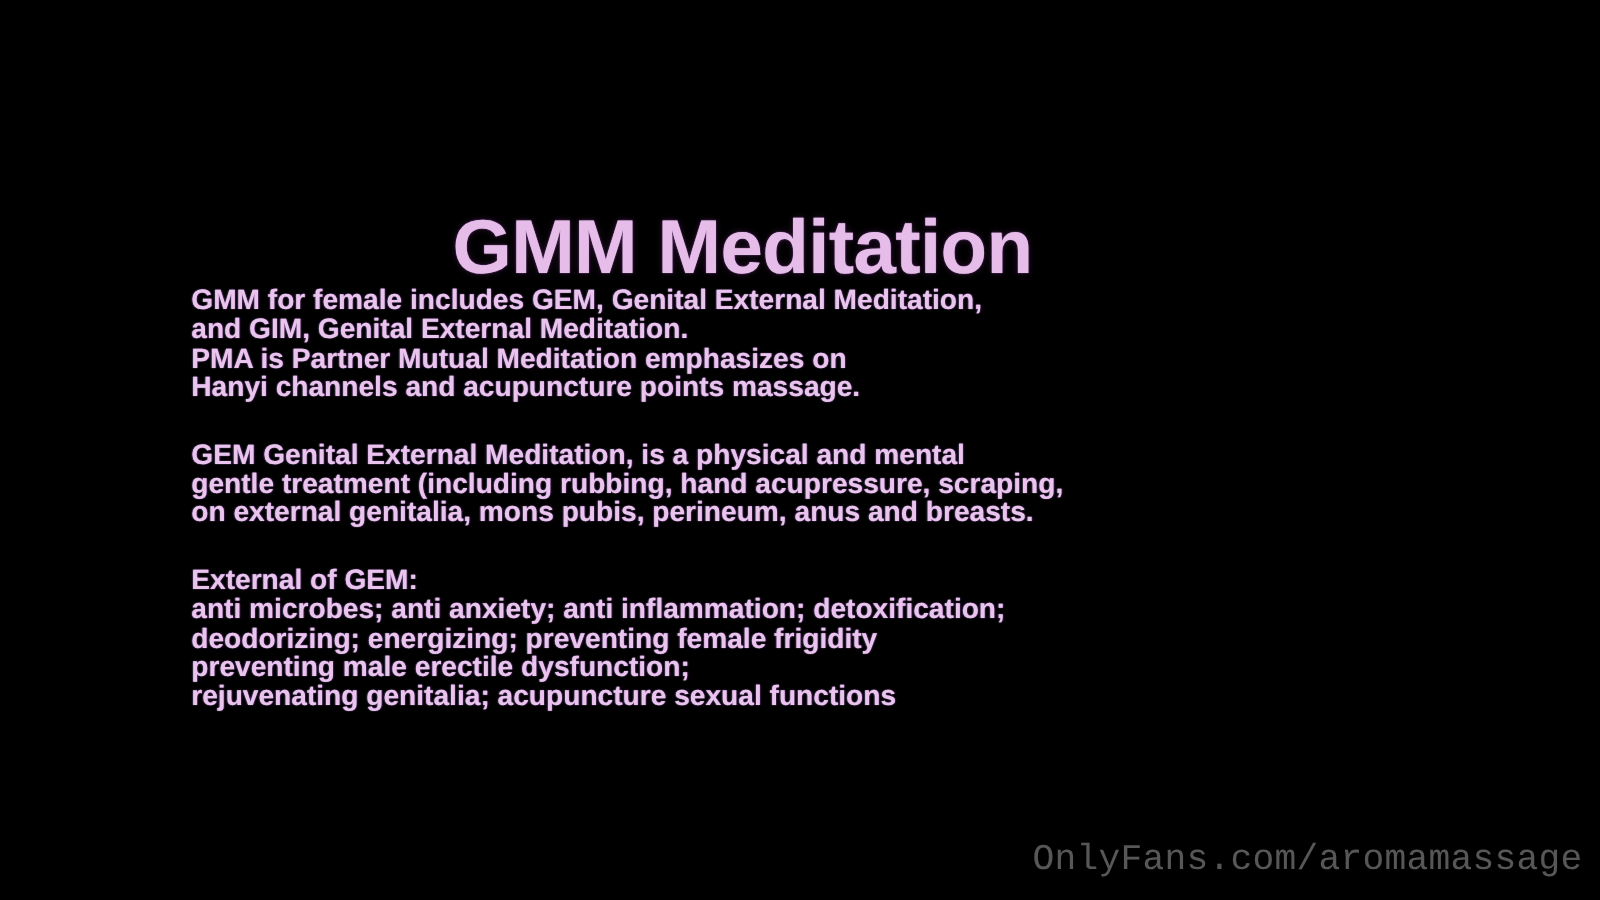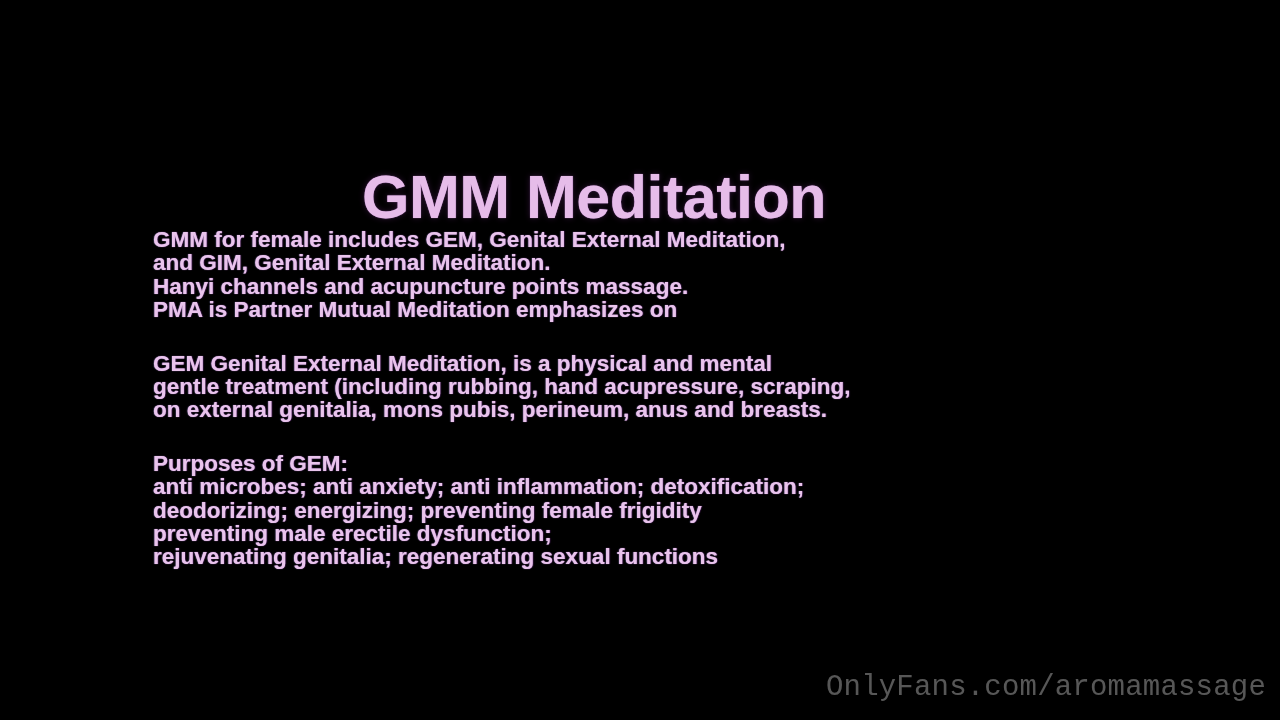--- a/index.html
+++ b/index.html
@@ -84,35 +84,35 @@
 
 <div id="slide">
 
   <h1 class="slide-title">GMM Meditation</h1>
 
   <div class="body-block">
 
     <div class="para">
       <div class="line">GMM for female includes GEM, Genital External Meditation,</div>
       <div class="line">and GIM, Genital External Meditation.</div>
+      <div class="line">PMA is Partner Mutual Meditation emphasizes on</div>
       <div class="line">Hanyi channels and acupuncture points massage.</div>
-      <div class="line">PMA is Partner Mutual Meditation emphasizes on</div>
     </div>
 
     <div class="para">
       <div class="line">GEM Genital External Meditation, is a physical and mental</div>
       <div class="line">gentle treatment (including rubbing, hand acupressure, scraping,</div>
       <div class="line">on external genitalia, mons pubis, perineum, anus and breasts.</div>
     </div>
 
     <div class="para">
-      <div class="line">Purposes of GEM:</div>
+      <div class="line">External of GEM:</div>
       <div class="line">anti microbes; anti anxiety; anti inflammation; detoxification;</div>
       <div class="line">deodorizing; energizing; preventing female frigidity</div>
       <div class="line">preventing male erectile dysfunction;</div>
-      <div class="line">rejuvenating genitalia; regenerating sexual functions</div>
+      <div class="line">rejuvenating genitalia; acupuncture sexual functions</div>
     </div>
 
   </div>
 
   <div class="watermark">OnlyFans.com/aromamassage</div>
 
 </div>
 
 </body></html>

